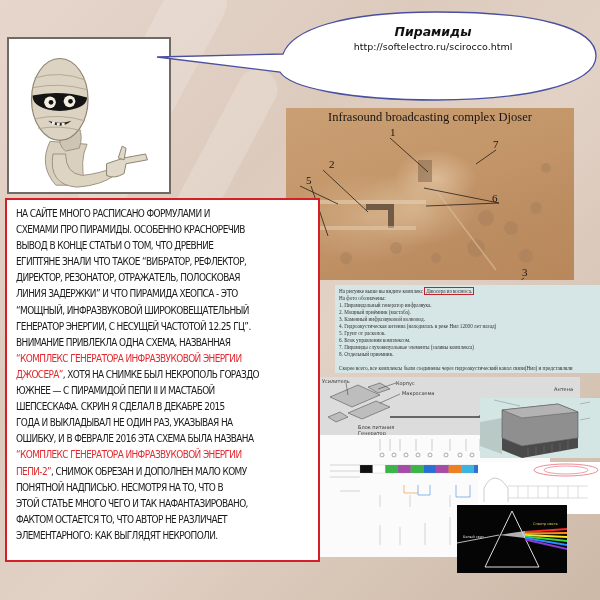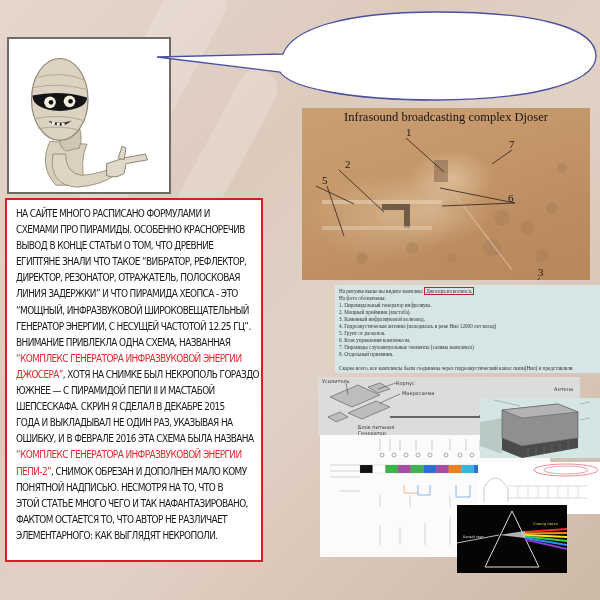--- a/index.html
+++ b/index.html
@@ -32,21 +32,21 @@
   .bubble-title {
     font-family: "DejaVu Sans", sans-serif; font-style: italic; font-weight: bold;
     font-size: 12.5px; line-height: 15px;
   }
   .bubble-url {
     font-family: "DejaVu Sans", sans-serif; font-size: 9.5px; line-height: 14px; margin-top: 1px;
   }
 
   
   .sat {
-    position: absolute; left: 302px; top: 108px; width: 288px; height: 172px;
+    position: absolute; left: 286px; top: 108px; width: 288px; height: 172px;
     background:
       radial-gradient(ellipse 60px 40px at 150px 70px, rgba(240,215,185,0.55), transparent 70%),
       radial-gradient(ellipse 80px 50px at 130px 100px, rgba(230,205,170,0.5), transparent 75%),
       radial-gradient(ellipse 100px 60px at 80px 110px, rgba(225,195,160,0.45), transparent 75%),
       linear-gradient(160deg, #c99f73 0%, #c4976a 40%, #bd8d62 70%, #b8875c 100%);
     overflow: hidden;
     padding-left: 36px;
   }
   .sat-title {
     position: absolute; left: 0; top: 2px; width: 100%; text-align: center;
@@ -92,21 +92,21 @@
   .dome-svg { position: absolute; left: 0; top: 0; width: 100%; height: 100%; }
 
   .prism {
     position: absolute; left: 457px; top: 505px; width: 110px; height: 68px;
     background: #050505;
   }
   .prism-svg { position: absolute; left: 0; top: 0; width: 100%; height: 100%; }
 
   
   .text-panel {
-    position: absolute; left: 5px; top: 198px; width: 258px; height: 364px;
+    position: absolute; left: 5px; top: 198px; width: 315px; height: 364px;
     background: #fff; border: 2px solid #d51f26;
     padding: 5px 8px 0 9px;
     font-family: "DejaVu Sans", sans-serif;
     font-size: 10.4px; line-height: 16.1px; color: #1b1b1b;
     letter-spacing: -0.7px;
     transform-origin: 0 0;
   }
   .text-panel .line { white-space: nowrap; transform: scaleX(0.86); transform-origin: 0 0; display: block; }
   .red { color: #e02a2f; }
 </style>
@@ -152,20 +152,22 @@
 <svg class="bubble-svg" viewBox="0 0 600 120">
   <path d="M436 12
            C 540 12, 596 28, 596 56
            C 596 86, 520 100, 436 100
            C 350 100, 290 88, 280 72
            L 157 57
            L 283 54
            C 292 30, 340 12, 436 12 Z" fill="#ffffff" stroke="#4a4fa0" stroke-width="1.3"></path>
 </svg>
 <div class="bubble-text">
+  <div class="bubble-title">Пирамиды</div>
+  <div class="bubble-url">http://softelectro.ru/scirocco.html</div>
 </div>
 
 <div class="sat">
   <div class="sat-title">Infrasound broadcasting complex Djoser</div>
   <svg class="sat-svg" viewBox="0 0 288 172">
 
     <path d="M80 96 L108 96 L108 120 L102 120 L102 102 L80 102 Z" fill="#5a4634" opacity="0.8"></path>
     <rect x="132" y="52" width="14" height="22" fill="#8a6d52" opacity="0.6"></rect>
     <rect x="20" y="92" width="120" height="4" fill="#e6cfb3" opacity="0.6"></rect>
     <rect x="20" y="118" width="110" height="4" fill="#e6cfb3" opacity="0.5"></rect>

